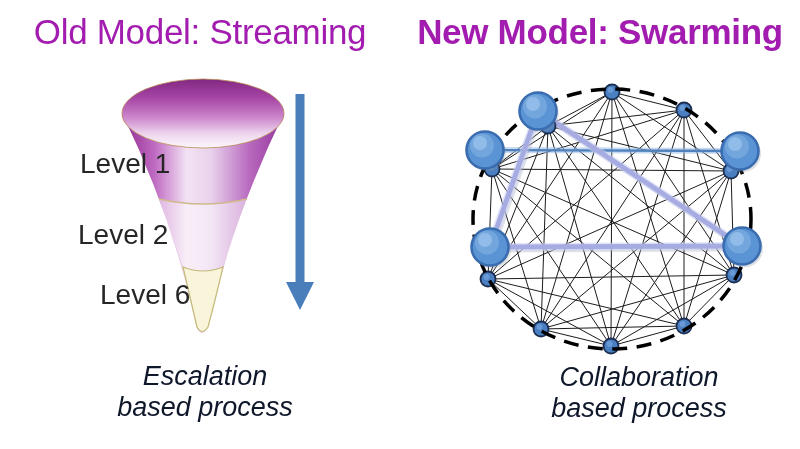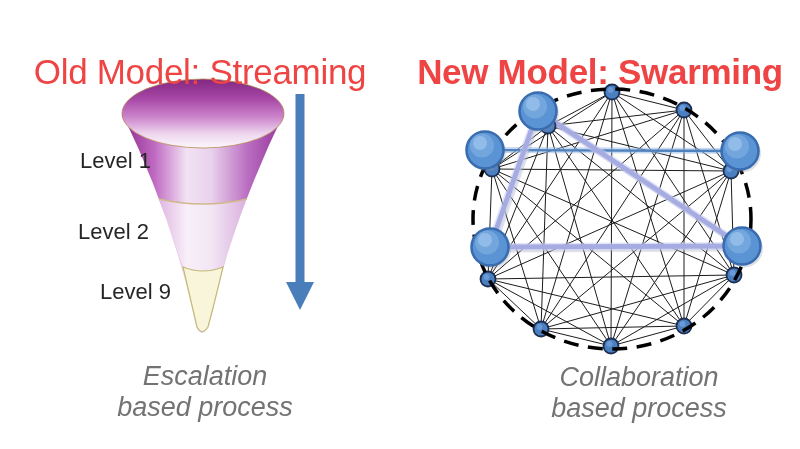--- a/index.html
+++ b/index.html
@@ -4,31 +4,31 @@
 <style>
   html,body{margin:0;padding:0;background:#ffffff;}
   .canvas{
     position:relative;width:800px;height:449px;background:#ffffff;overflow:hidden;
     font-family:"Liberation Sans", sans-serif;color:#151515;
   }
   .scene{position:absolute;left:0;top:0;}
   .txt{position:absolute;white-space:nowrap;}
   .panel-title{
     width:400px;text-align:center;font-size:35px;letter-spacing:-0.3px;
-    color:#ef4444;top:12px;margin-top:40px;
+    color:#a21caf;top:12px;
   }
   .title-left{left:0;}
   .title-right{left:400px;font-weight:bold;}
-  .lvl{font-size:22px;color:#262626;}
+  .lvl{font-size:28px;color:#262626;}
   .lvl1{left:80px;top:148px;}
   .lvl2{left:78px;top:219px;}
   .lvl3{left:100px;top:279px;}
   .caption{
     position:absolute;font-style:italic;font-size:27px;line-height:31px;
-    text-align:center;color:#737373;white-space:normal;
+    text-align:center;color:#0f172a;white-space:normal;
   }
   .caption-left{left:40px;top:361px;width:330px;}
   .caption-right{left:479px;top:362px;width:320px;}
 </style>
 </head>
 <body>
 
 <div class="canvas">
 
   <svg class="scene" width="800" height="449" viewBox="0 0 800 449">
@@ -170,21 +170,21 @@
           <circle cx="737" cy="239" r="7" fill="#9ec5ee" opacity="0.7"></circle>
         </g>
       </g>
   </svg>
 
   <div class="txt panel-title title-left">Old Model: Streaming</div>
   <div class="txt panel-title title-right">New Model: Swarming</div>
 
   <div class="txt lvl lvl1">Level 1</div>
   <div class="txt lvl lvl2">Level 2</div>
-  <div class="txt lvl lvl3">Level 9</div>
+  <div class="txt lvl lvl3">Level 6</div>
 
   <div class="caption caption-left">
     <span>Escalation</span><br>
     <span>based process</span>
   </div>
   <div class="caption caption-right">
     <span>Collaboration</span><br>
     <span>based process</span>
   </div>
 

